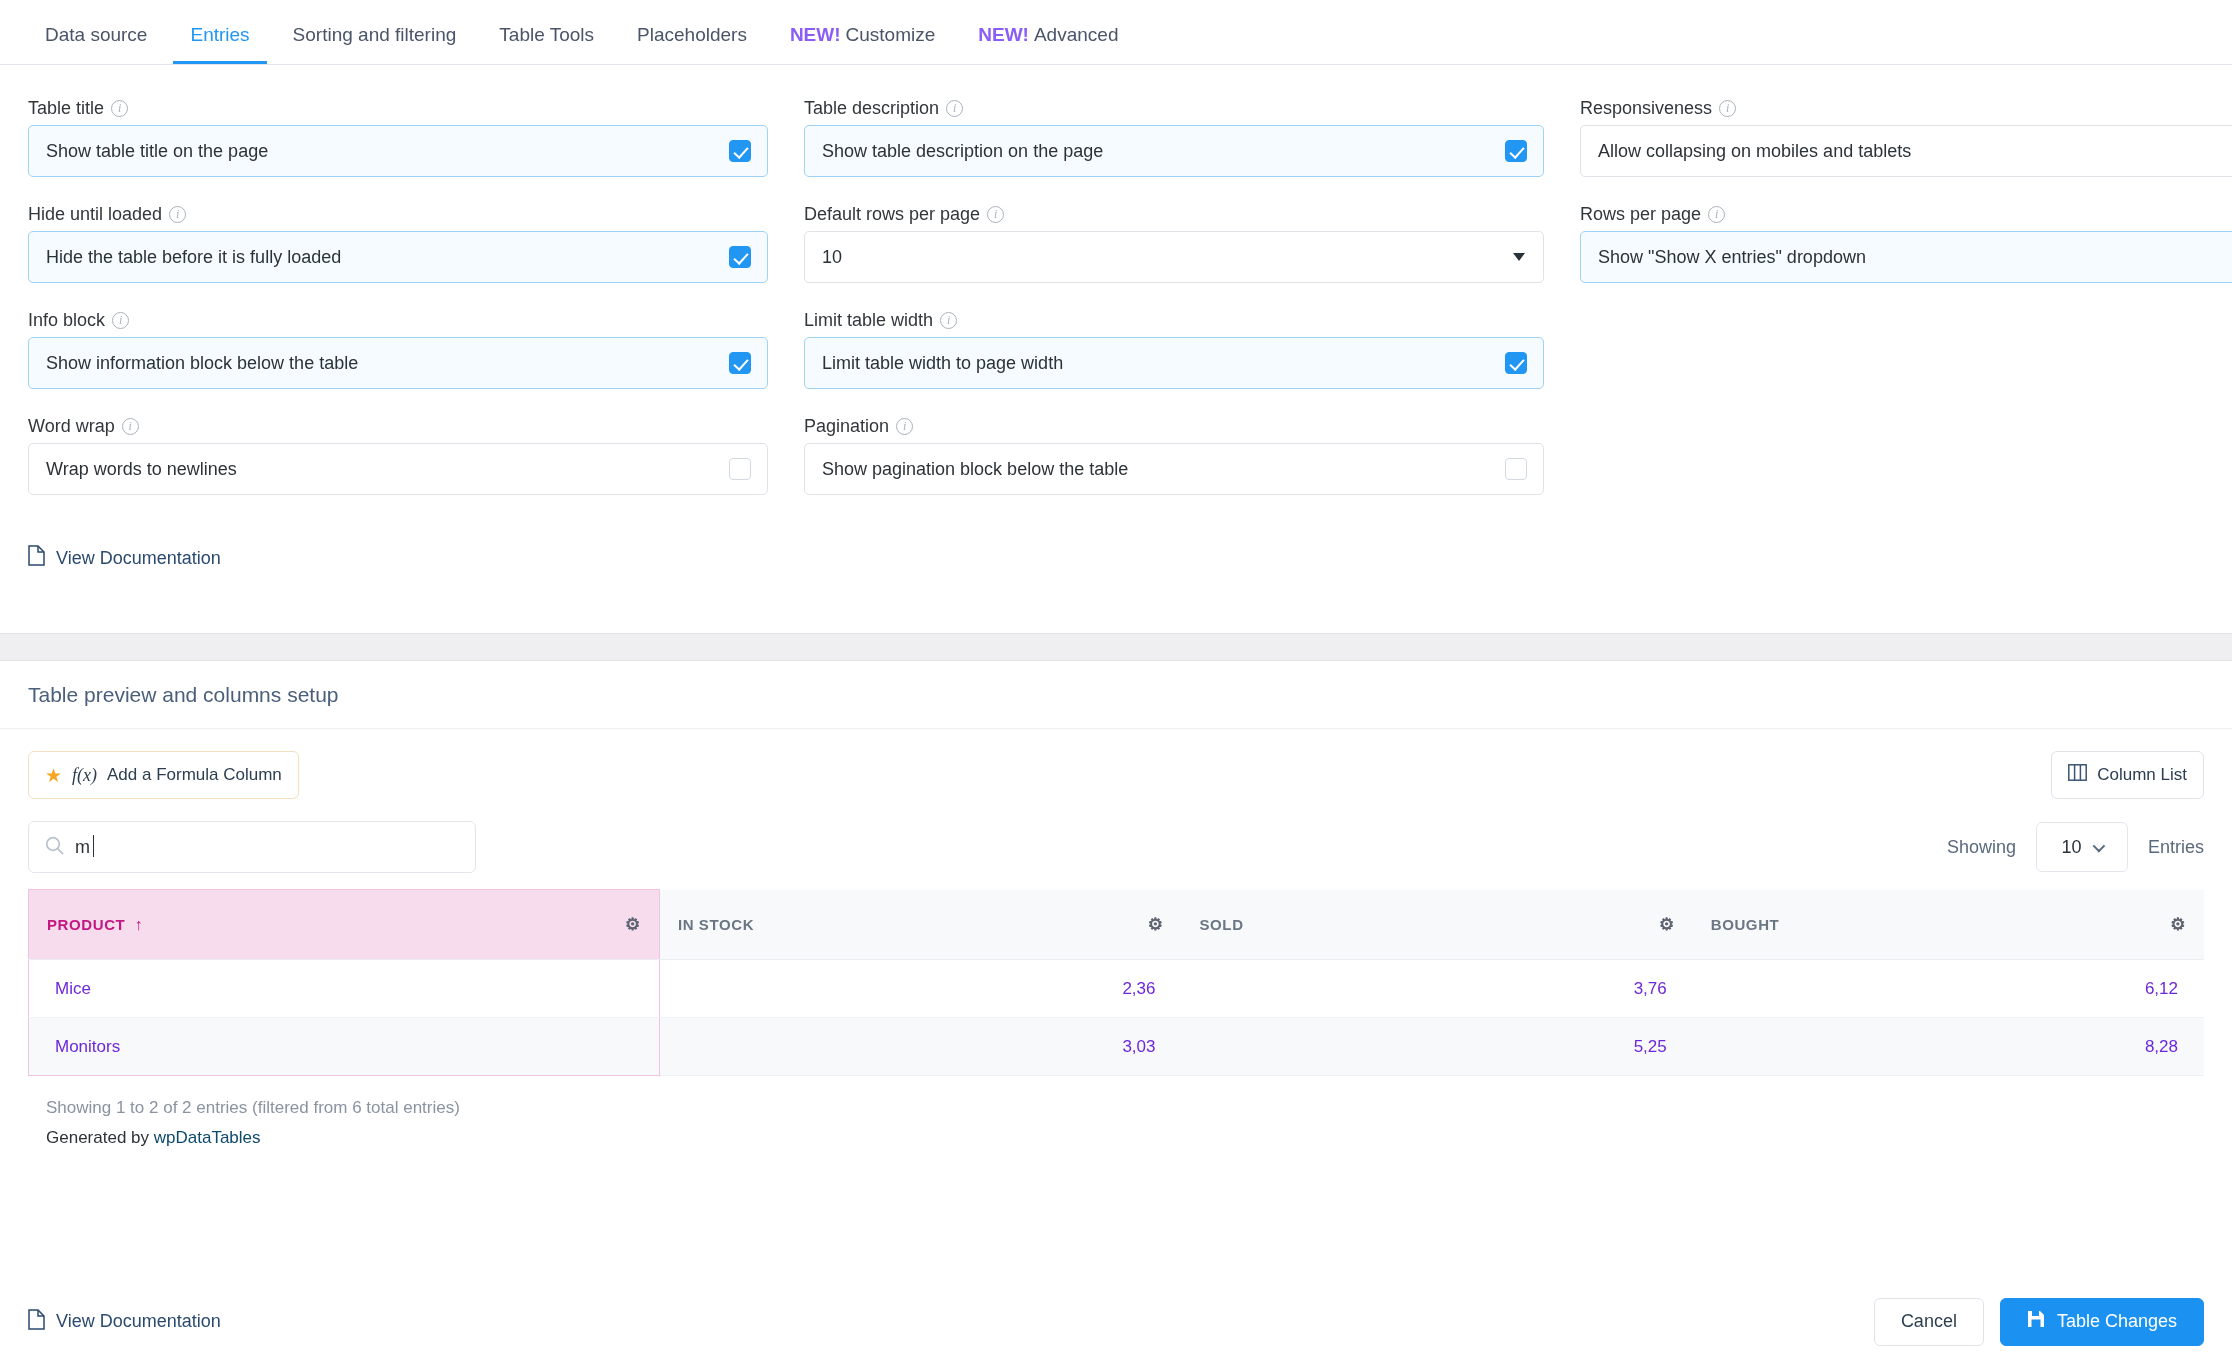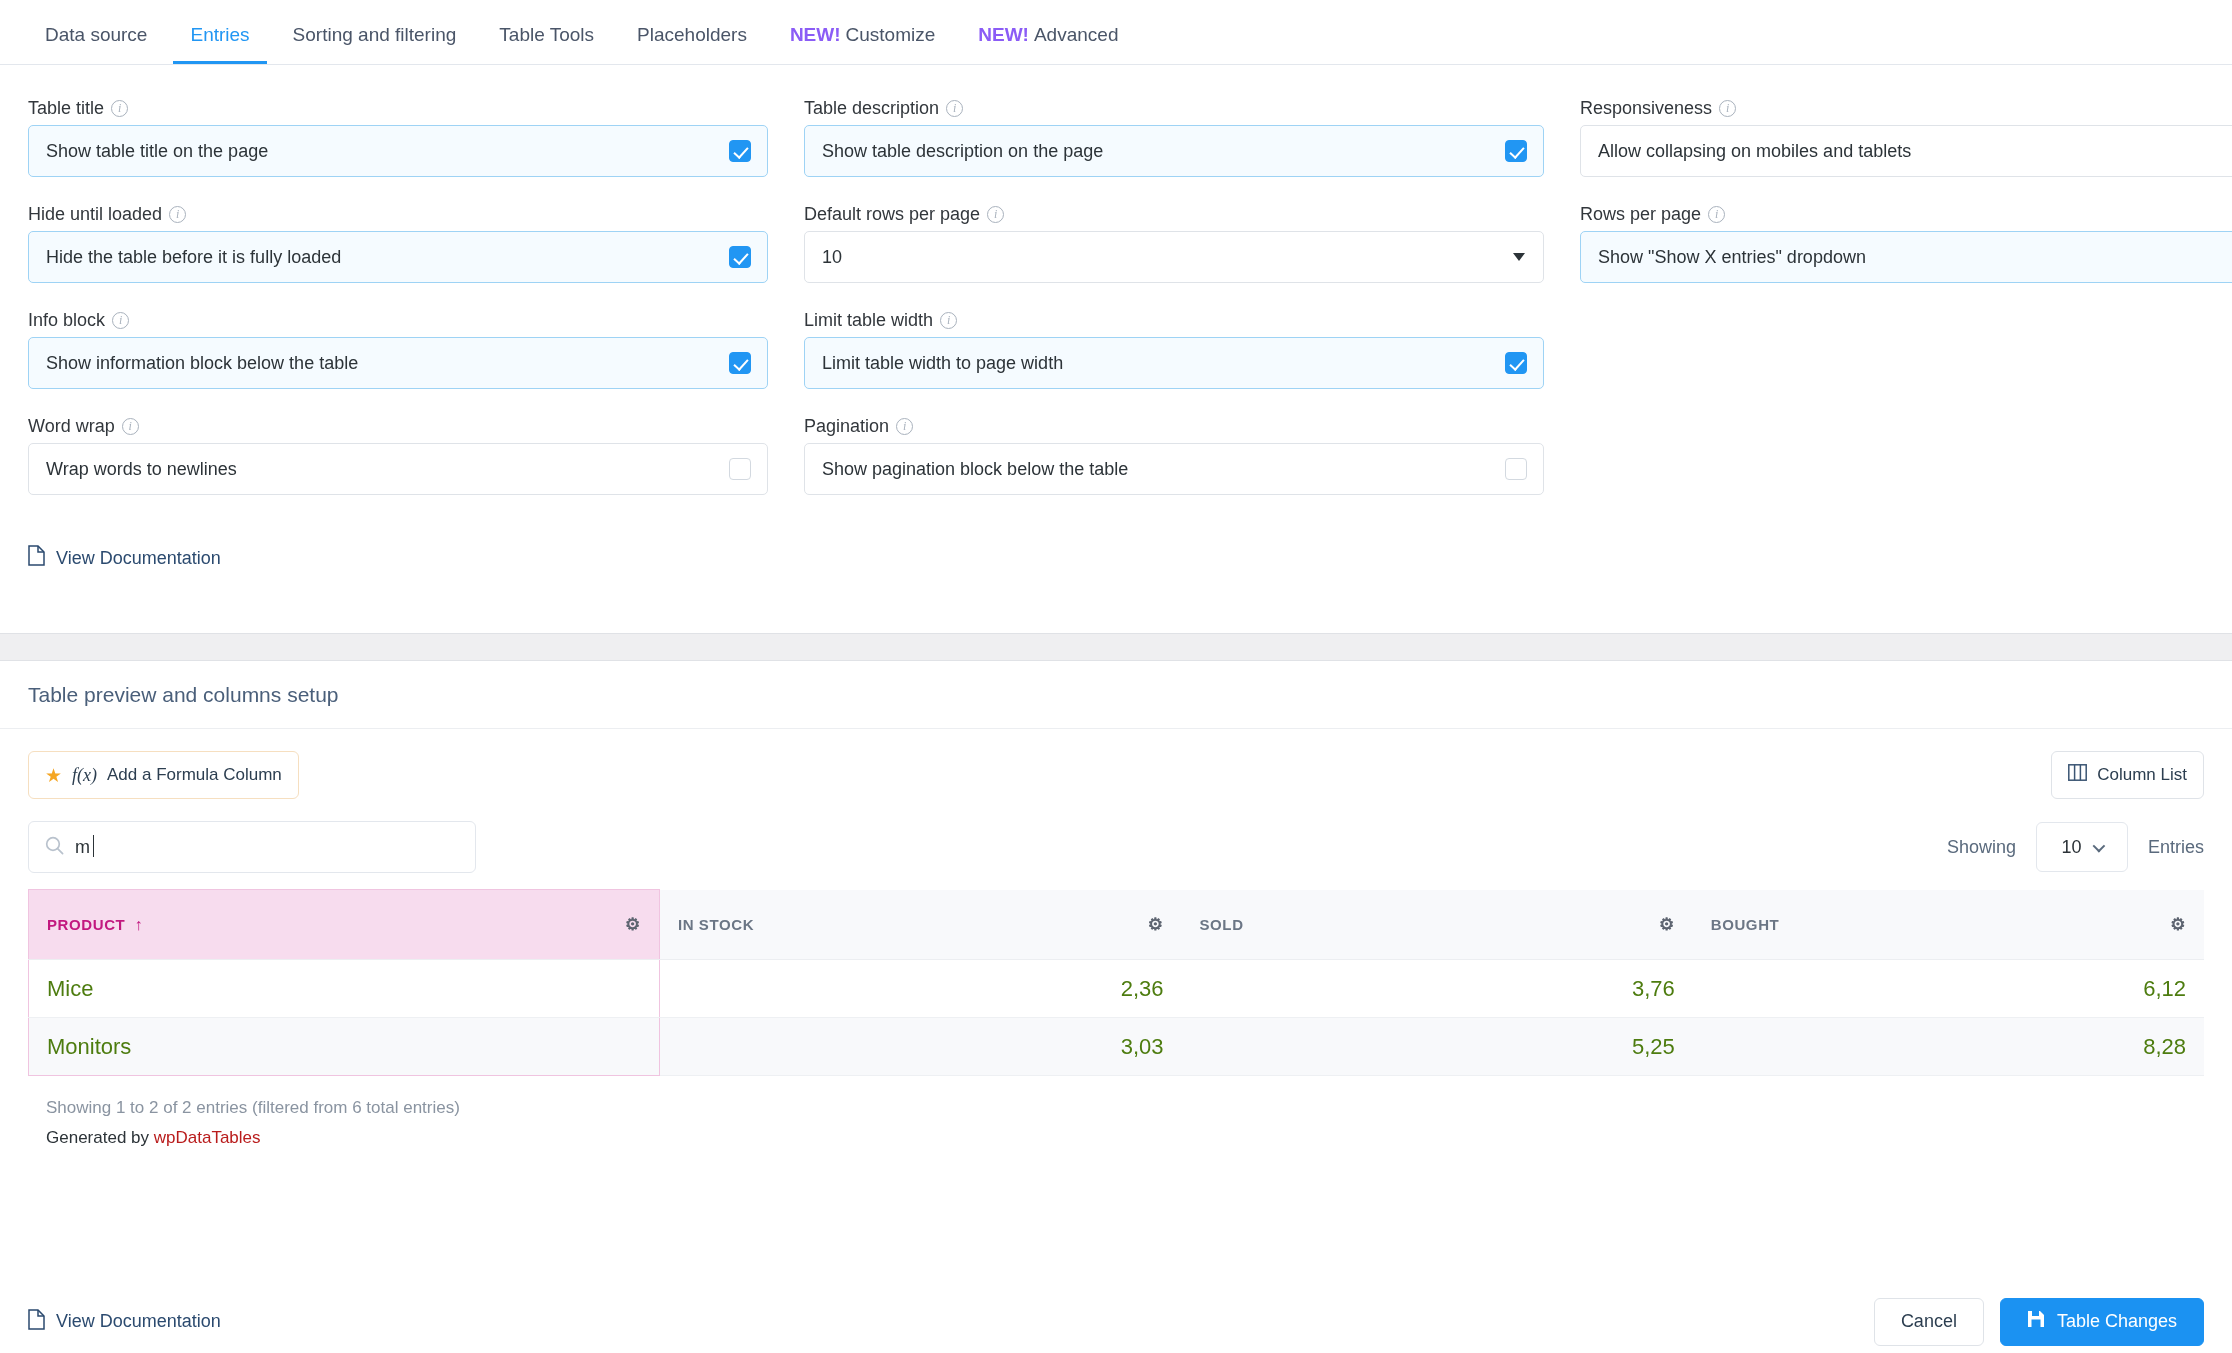--- a/index.html
+++ b/index.html
@@ -259,39 +259,39 @@
     border-right:1px solid #f0c4e0;
     border-top:1px solid #f0c4e0;
   }
   .th-inner { display:flex; align-items:center; justify-content:space-between; }
   .th-label { display:flex; align-items:center; gap:9px; }
   .sort-arrow { font-size:16px; color:#c2187f; }
   .gear { font-size:17px; color:#5d6470; cursor:pointer; line-height:1; }
 
   table.preview td {
     height:58px;
-    font-size:22px;
-    color:#4d7c0f;
-    padding:0 18px;
+    font-size:17px;
+    color:#6d28d9;
+    padding:0 26px;
     border-bottom:1px solid #eef0f3;
   }
   td.num { text-align:right; }
   tr.alt td { background:#f8f9fb; }
   td.active-col {
     border-left:1px solid #f0c4e0;
     border-right:1px solid #f0c4e0;
     background:#fff !important;
   }
   tr.alt td.active-col { background:#f8f9fb !important; }
   tr.last td.active-col { border-bottom:1px solid #f0c4e0; }
 
   .table-footer { padding:22px 0 0 18px; }
   .footer-line1 { font-size:17px; color:#8a94a1; margin-bottom:10px; }
   .footer-line2 { font-size:17px; color:#2c3338; }
-  .footer-line2 a { color:#b91c1c; text-decoration:none; }
+  .footer-line2 a { color:#0c4a6e; text-decoration:none; }
 
   
   .bottombar {
     position:absolute;
     left:0; bottom:0;
     width:2232px;
     height:63px;
     display:flex;
     align-items:center;
     justify-content:space-between;

